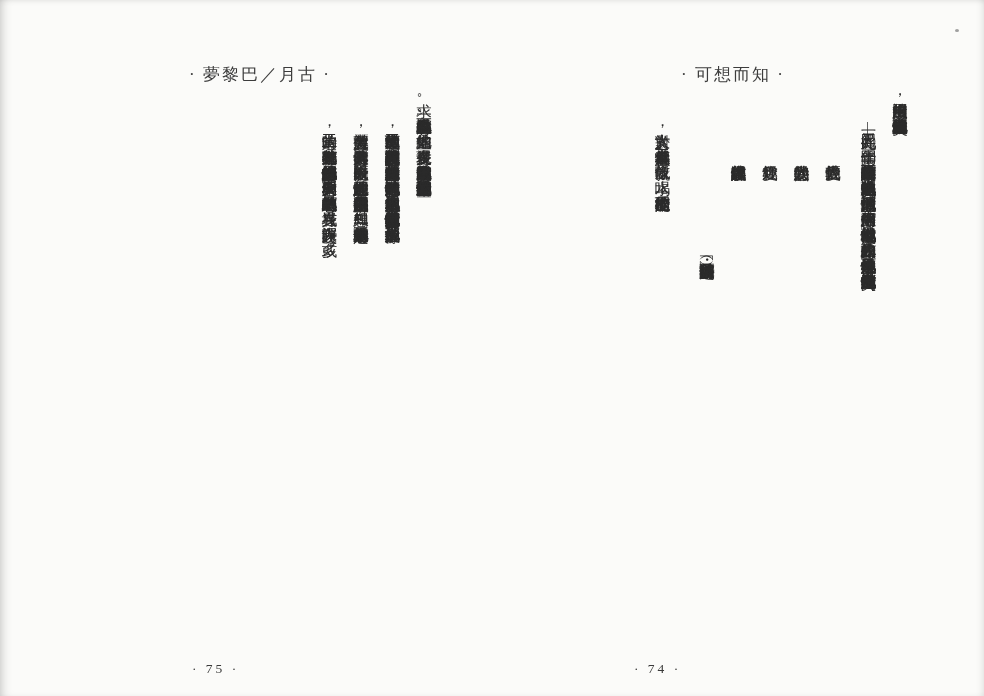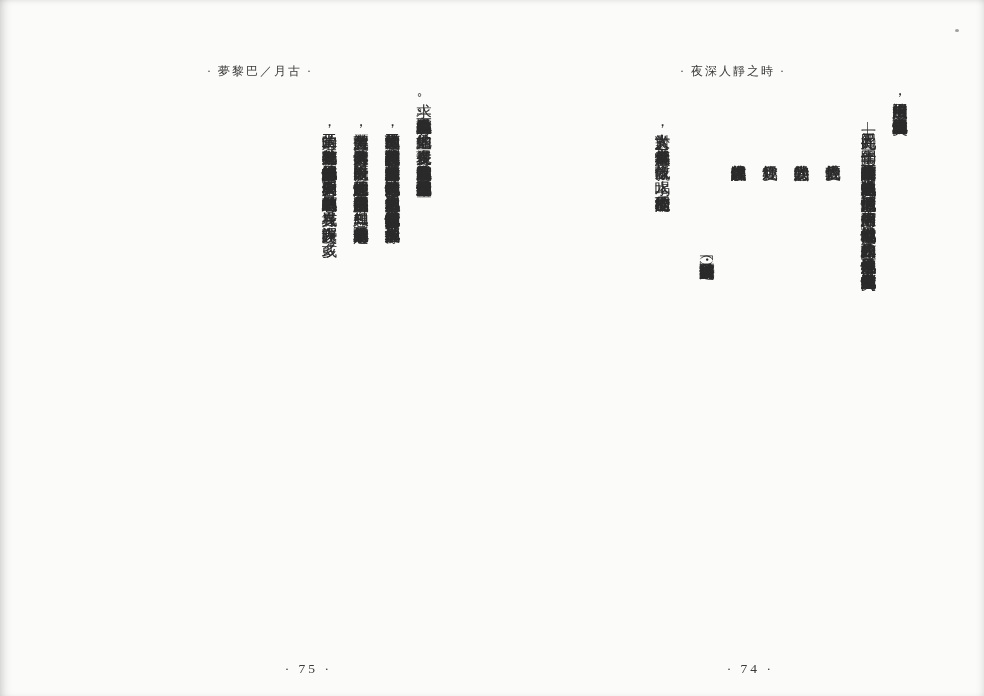--- a/index.html
+++ b/index.html
@@ -18,21 +18,21 @@
     pointer-events: none;
     box-shadow: inset 8px 0 12px -8px rgba(0,0,0,0.28),
                 inset -6px 0 10px -7px rgba(0,0,0,0.18),
                 inset 0 6px 10px -8px rgba(0,0,0,0.12);
   }
   .running-head {
     position: absolute;
     top: 63px;
     width: 220px;
     text-align: center;
-    font-size: 12px;
+    font-size: 17px;
     letter-spacing: 2px;
     color: #3c3c3c;
     white-space: nowrap;
   }
   #running-head-left  { left: 150px; }
   #running-head-right { left: 623px; }
 
   .text-block {
     position: absolute;
     top: 91px;
@@ -51,21 +51,21 @@
   .para.indented { text-indent: 2em; }
 
   .poem { margin-right: 4px; margin-left: 13px; }
   .poem-line { margin: 0; text-indent: 4em; }
   .poem-attribution { margin: 0; text-indent: 10.3em; }
 
   .page-number {
     position: absolute;
     top: 661px;
     width: 140px;
-    text-align: right;
+    text-align: left;
     font-size: 13.5px;
     letter-spacing: 3px;
     color: #3a3a3a;
     white-space: nowrap;
   }
   #page-number-75 { left: 192px; }
   #page-number-74 { left: 634px; }
 
   .scan-speck {
     position: absolute;
@@ -91,21 +91,21 @@
     <p class="para">求。他的一生可以說都是以女人爲生活的中心。（一如他的繪畫，多是表現裸女。）在他看似墮落式的肉慾和感官的逸樂裏，誰又能了解到他曾十分渴望得到一種昇華的靈性的愛。</p>
     <p class="para indented">從常玉珍藏的相簿裏，發現有許多蔣碧微獨照或與之合照的相片。而蔣的相片總是緊伴在常玉相片的旁邊。雖然蔣碧微在她的回憶錄中，把常玉形容成一個小器自私的人，可是從常玉揮霍的習性及相片中他們相交的情況看來，常玉並不像她所指的那樣。</p>
     <p class="para indented">蔣碧微美麗大方，具有西方人健美的體形。以今日的眼光來看，她是位思想開放的新女性，成爲中國留學生們衆星拱月的對象。可想而知，當時心儀她的一定不只張道藩一個。</p>
     <p class="para indented">這時的常玉，雖然身在繁華的花都，他的思想感情卻純情如少年之維特。與「天狗會」的朋友聚會，蔣碧微總是矚目的中心。身在異域，夜深人靜之時，或多</p>
   </div>
 
   <div class="page-number" id="page-number-75">· 75 ·</div>
 </section>
 
 <section>
-  <div class="running-head" id="running-head-right">· 夜深人靜之時 ·</div>
+  <div class="running-head" id="running-head-right">· 可想而知 ·</div>
 
   <div class="text-block" id="text-block-74">
     <p class="para">想浪漫自由的國度，他放懷地展開天才的翅翼去追求理想中的眞與美。</p>
     <p class="para indented">因此從一九二〇—三〇這十年間，可說是常玉藝術創作的顚峯時期，他以無比的狂熱去追求理想中的完美，盡情地發揮深藏的才賦，用簡潔不落俗的線條，坦率地抒寫他心目中感性的「女性美」，扣人心弦的曲動線條，使他筆下的異性極具挑逗性，而他畫作中高壯健美的女性則是他一生追求的目標。</p>
 
     <div class="poem">
       <p class="poem-line">我輕佻的愛人</p>
       <p class="poem-line">我熱戀的愛人</p>
       <p class="poem-line">我鍾愛妳</p>
       <p class="poem-line">以牧師崇拜偶像的虔誠</p>

